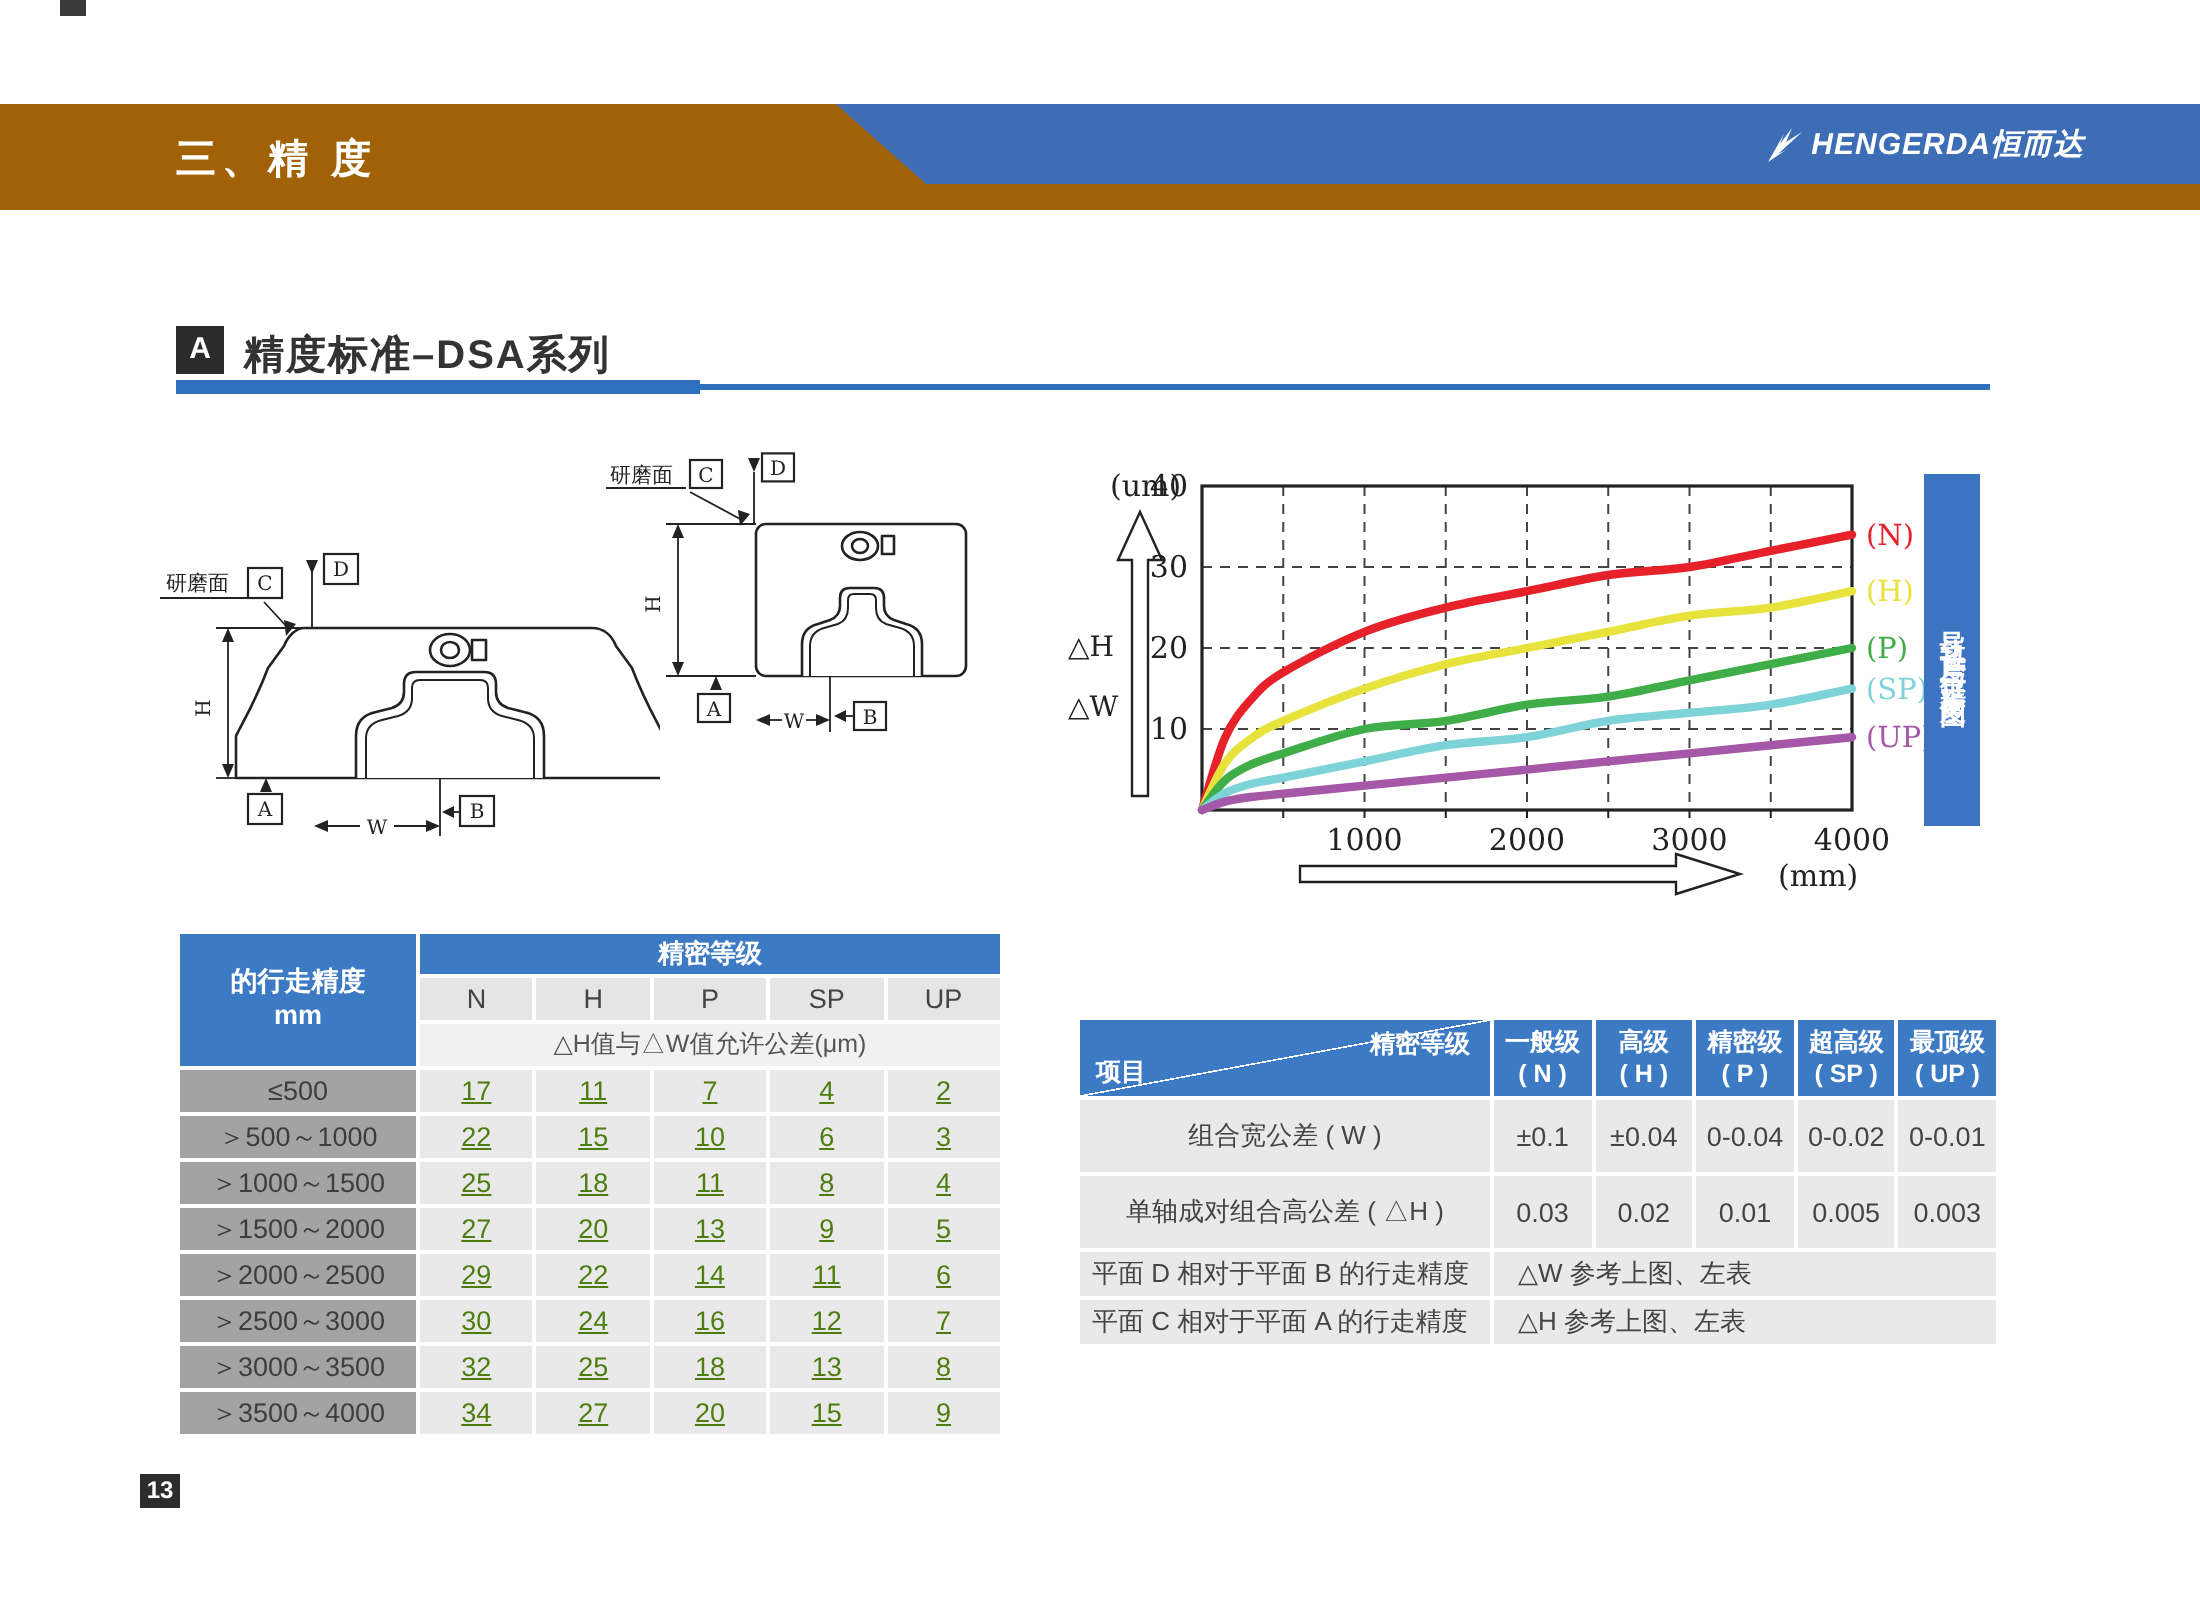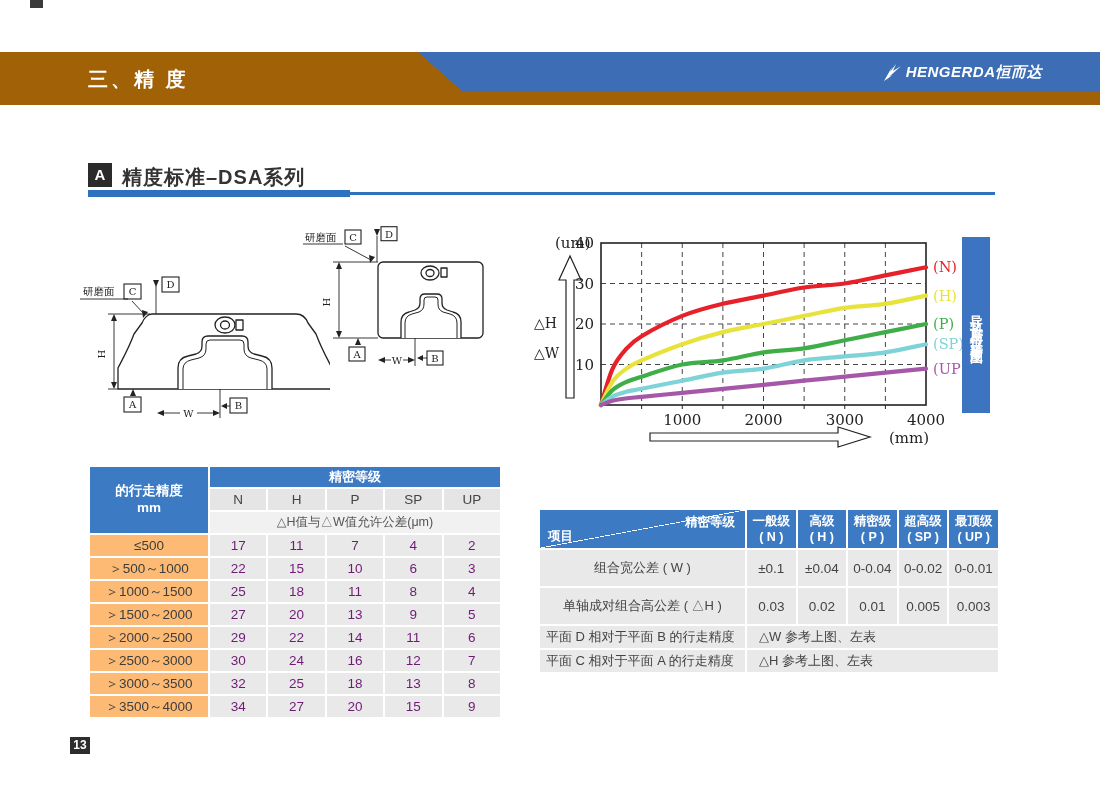--- a/index.html
+++ b/index.html
@@ -42,22 +42,22 @@
 
   
   table{border-collapse:separate;border-spacing:2px;table-layout:fixed;}
   td,th{padding:0;vertical-align:middle;text-align:center;overflow:hidden;white-space:nowrap;}
   .left-table{position:absolute;left:88px;top:465px;width:414px;}
   .lt-blue{background:#3d7ac4;color:#fff;font-weight:bold;font-size:13px;}
   .lt-col0{width:118px;font-size:13.5px;line-height:1.25;}
   .lt-grade{background:#e5e5e5;color:#444;font-size:13.5px;height:21px;}
   .lt-sub{background:#f1f1f1;color:#555;font-size:12.5px;height:21px;}
   .lt-group{height:20px;}
-  .lt-range{background:#fdba74;color:#3d3d3d;font-size:13.5px;}
-  .lt-val{background:#e9e9e9;color:#701a75;font-size:13.5px;}
+  .lt-range{background:#a3a3a3;color:#3d3d3d;font-size:13.5px;}
+  .lt-val{background:#e9e9e9;color:#4d7c0f;font-size:13.5px;text-decoration:underline;}
   .left-table tbody tr{height:21px;}
 
   .right-table{position:absolute;left:538px;top:508px;width:462px;}
   .rt-h{background:#3d7ac4;color:#fff;font-size:12.5px;font-weight:bold;height:38px;line-height:1.3;}
   .rt-corner{position:relative;width:205px;
              background:linear-gradient(to bottom right,#3d7ac4 49.5%,#ffffff 49.5%,#ffffff 50.6%,#3d7ac4 50.6%);}
   .rt-corner .c-top{position:absolute;top:4px;right:10px;}
   .rt-corner .c-bottom{position:absolute;bottom:4px;left:8px;}
   .rt-label{background:#e9e9e9;color:#444;font-size:13px;}
   .rt-label-left{text-align:left;padding-left:6px;}

